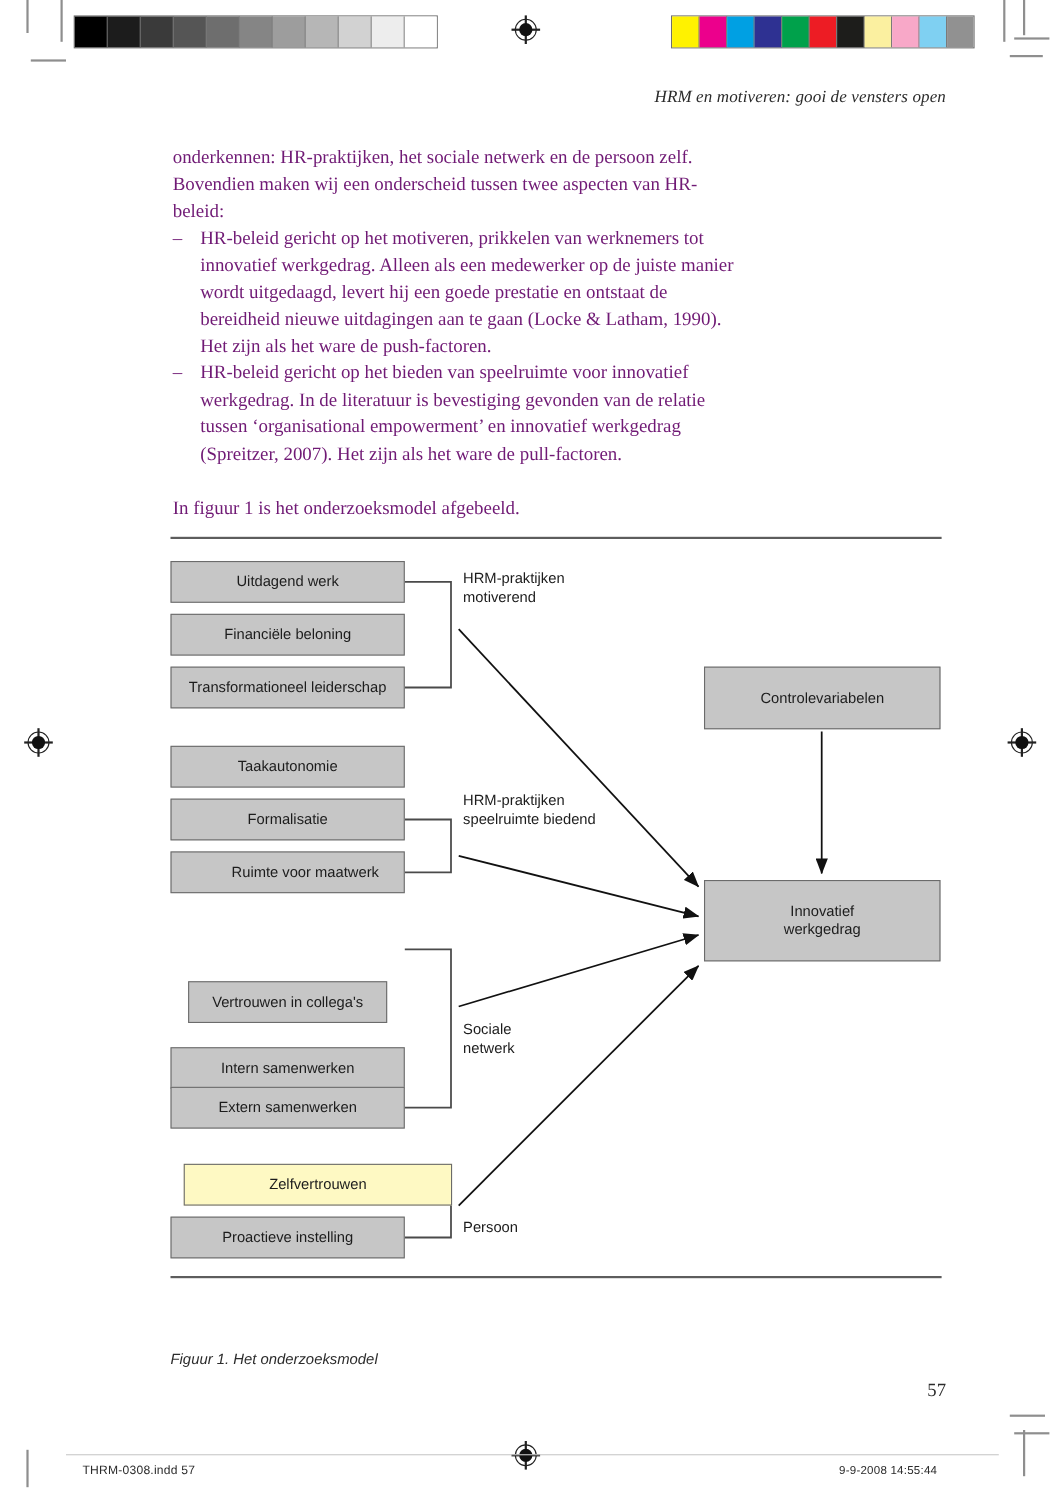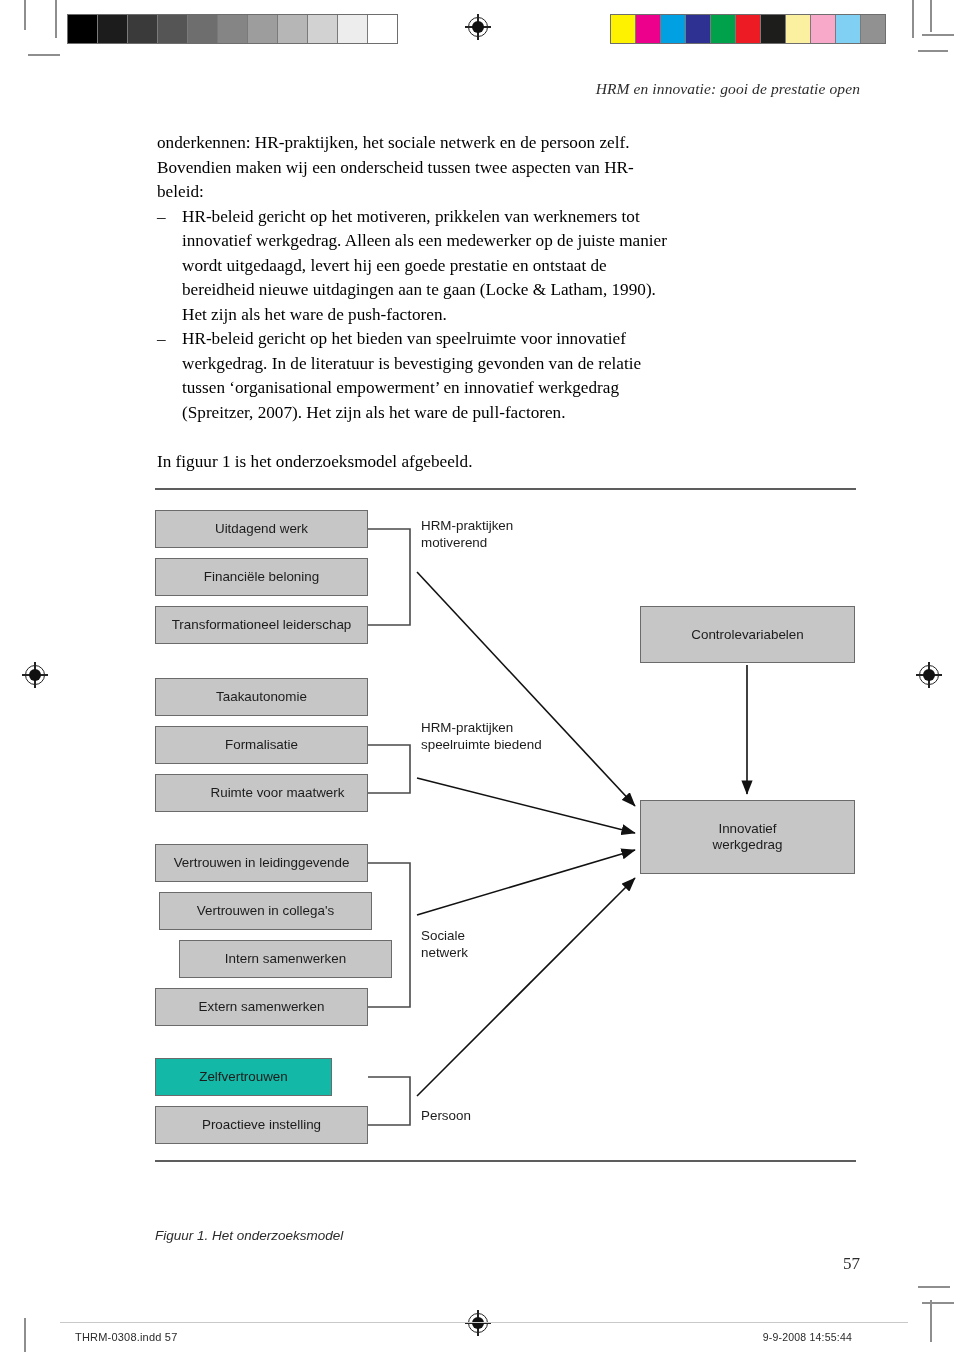--- a/index.html
+++ b/index.html
@@ -96,21 +96,21 @@
 
   
   #body-column {
     position: absolute;
     left: 157px;
     top: 131px;
     width: 520px;
     font-size: 17.2px;
     line-height: 24.5px;
     text-align: left;
-    color: #000000;
+    color: #701a75;
   }
   #body-column p { margin: 0; }
   .bullet-list { margin: 0; padding: 0; list-style: none; }
   .bullet-list li {
     position: relative;
     padding-left: 25px;
     margin: 0;
   }
   .bullet-list li .dash {
     position: absolute;
@@ -270,21 +270,21 @@
   <div class="hline"></div>
     <div class="vline"></div>
   <div class="ring"></div>
     <div class="dot"></div>
 </div>
 <div class="crop-line" id="crop-br-v"></div>
 <div class="crop-line" id="crop-br-h"></div>
 <div class="crop-line" id="crop-br-h2"></div>
 <div class="crop-line" id="crop-bl-v"></div>
 
-<div id="running-head">HRM en innovatie: gooi de prestatie open</div>
+<div id="running-head">HRM en motiveren: gooi de vensters open</div>
 
 <div id="body-column">
   <p>onderkennen: HR-praktijken, het sociale netwerk en de persoon zelf. Bovendien maken wij een onderscheid tussen twee aspecten van HR-beleid:</p>
   <ul class="bullet-list">
     <li>
       <span class="dash">–</span>
       <span>HR-beleid gericht op het motiveren, prikkelen van werknemers tot innovatief werkgedrag. Alleen als een medewerker op de juiste manier wordt uitgedaagd, levert hij een goede prestatie en ontstaat de bereidheid nieuwe uitdagingen aan te gaan (Locke &amp; Latham, 1990). Het zijn als het ware de push-factoren.</span>
     </li>
     <li>
       <span class="dash">–</span>
@@ -331,25 +331,24 @@
 
     <line x1="592" y1="177" x2="592" y2="306" stroke="#111111" stroke-width="1.6" marker-end="url(#arrowhead)"></line>
   </svg>
 
   <div class="node-box" style="left: 0px; top: 22px; width: 213px; height: 38px; background: rgb(198, 198, 198); border-color: rgb(107, 107, 107); white-space: pre-line;">Uitdagend werk</div>
   <div class="node-box" style="left: 0px; top: 70px; width: 213px; height: 38px; background: rgb(198, 198, 198); border-color: rgb(107, 107, 107); white-space: pre-line;">Financiële beloning</div>
   <div class="node-box" style="left: 0px; top: 190px; width: 213px; height: 38px; background: rgb(198, 198, 198); border-color: rgb(107, 107, 107); white-space: pre-line;">Taakautonomie</div>
   <div class="node-box" style="left: 0px; top: 118px; width: 213px; height: 38px; background: rgb(198, 198, 198); border-color: rgb(107, 107, 107); white-space: pre-line;">Transformationeel leiderschap</div>
   <div class="node-box" style="left: 0px; top: 238px; width: 213px; height: 38px; background: rgb(198, 198, 198); border-color: rgb(107, 107, 107); white-space: pre-line;">Formalisatie</div>
   <div class="node-box" style="left: 0px; top: 286px; width: 213px; height: 38px; background: rgb(198, 198, 198); border-color: rgb(107, 107, 107); white-space: pre-line; padding-left: 32px;">Ruimte voor maatwerk</div>
-  <div class="node-box" style="left: 0px; top: 356px; width: 213px; height: 38px; background: rgb(198, 198, 198); border-color: rgb(107, 107, 107); white-space: pre-line;">Vertrouwen in leidinggevende</div>
-  <div class="node-box" style="left: 4px; top: 404px; width: 213px; height: 38px; background: rgb(198, 198, 198); border-color: rgb(107, 107, 107); white-space: pre-line;">Vertrouwen in collega's</div>
-  <div class="node-box" style="left: 0px; top: 452px; width: 213px; height: 38px; background: rgb(198, 198, 198); border-color: rgb(107, 107, 107); white-space: pre-line; margin-left: 24px;">Intern samenwerken</div>
+  <div class="node-box" style="left: 16px; top: 404px; width: 181px; height: 38px; background: rgb(198, 198, 198); border-color: rgb(107, 107, 107); white-space: pre-line;">Vertrouwen in collega's</div>
+  <div class="node-box" style="left: 0px; top: 464px; width: 213px; height: 38px; background: rgb(198, 198, 198); border-color: rgb(107, 107, 107); white-space: pre-line;">Intern samenwerken</div>
   <div class="node-box" style="left: 0px; top: 500px; width: 213px; height: 38px; background: rgb(198, 198, 198); border-color: rgb(107, 107, 107); white-space: pre-line;">Extern samenwerken</div>
-  <div class="node-box" style="left: 0px; top: 570px; width: 177px; height: 38px; background: #14b8a6; border-color: rgb(107, 107, 107); white-space: pre-line;">Zelfvertrouwen</div>
+  <div class="node-box" style="left: 12px; top: 570px; width: 244px; height: 38px; background: #fef9c3; border-color: rgb(107, 107, 107); white-space: pre-line;">Zelfvertrouwen</div>
   <div class="node-box" style="left: 0px; top: 618px; width: 213px; height: 38px; background: rgb(198, 198, 198); border-color: rgb(107, 107, 107); white-space: pre-line;">Proactieve instelling</div>
   <div class="node-box" style="left: 485px; top: 118px; width: 215px; height: 57px; background: rgb(198, 198, 198); border-color: rgb(107, 107, 107); white-space: pre-line;">Controlevariabelen</div>
   <div class="node-box" style="left: 485px; top: 312px; width: 215px; height: 74px; background: rgb(198, 198, 198); border-color: rgb(107, 107, 107); white-space: pre-line;">Innovatief
 werkgedrag</div>
 
   <div class="group-label" style="left: 266px; top: 30px;">HRM-praktijken
 motiverend</div>
   <div class="group-label" style="left: 266px; top: 232px;">HRM-praktijken
 speelruimte biedend</div>
   <div class="group-label" style="left: 266px; top: 440px;">Sociale

